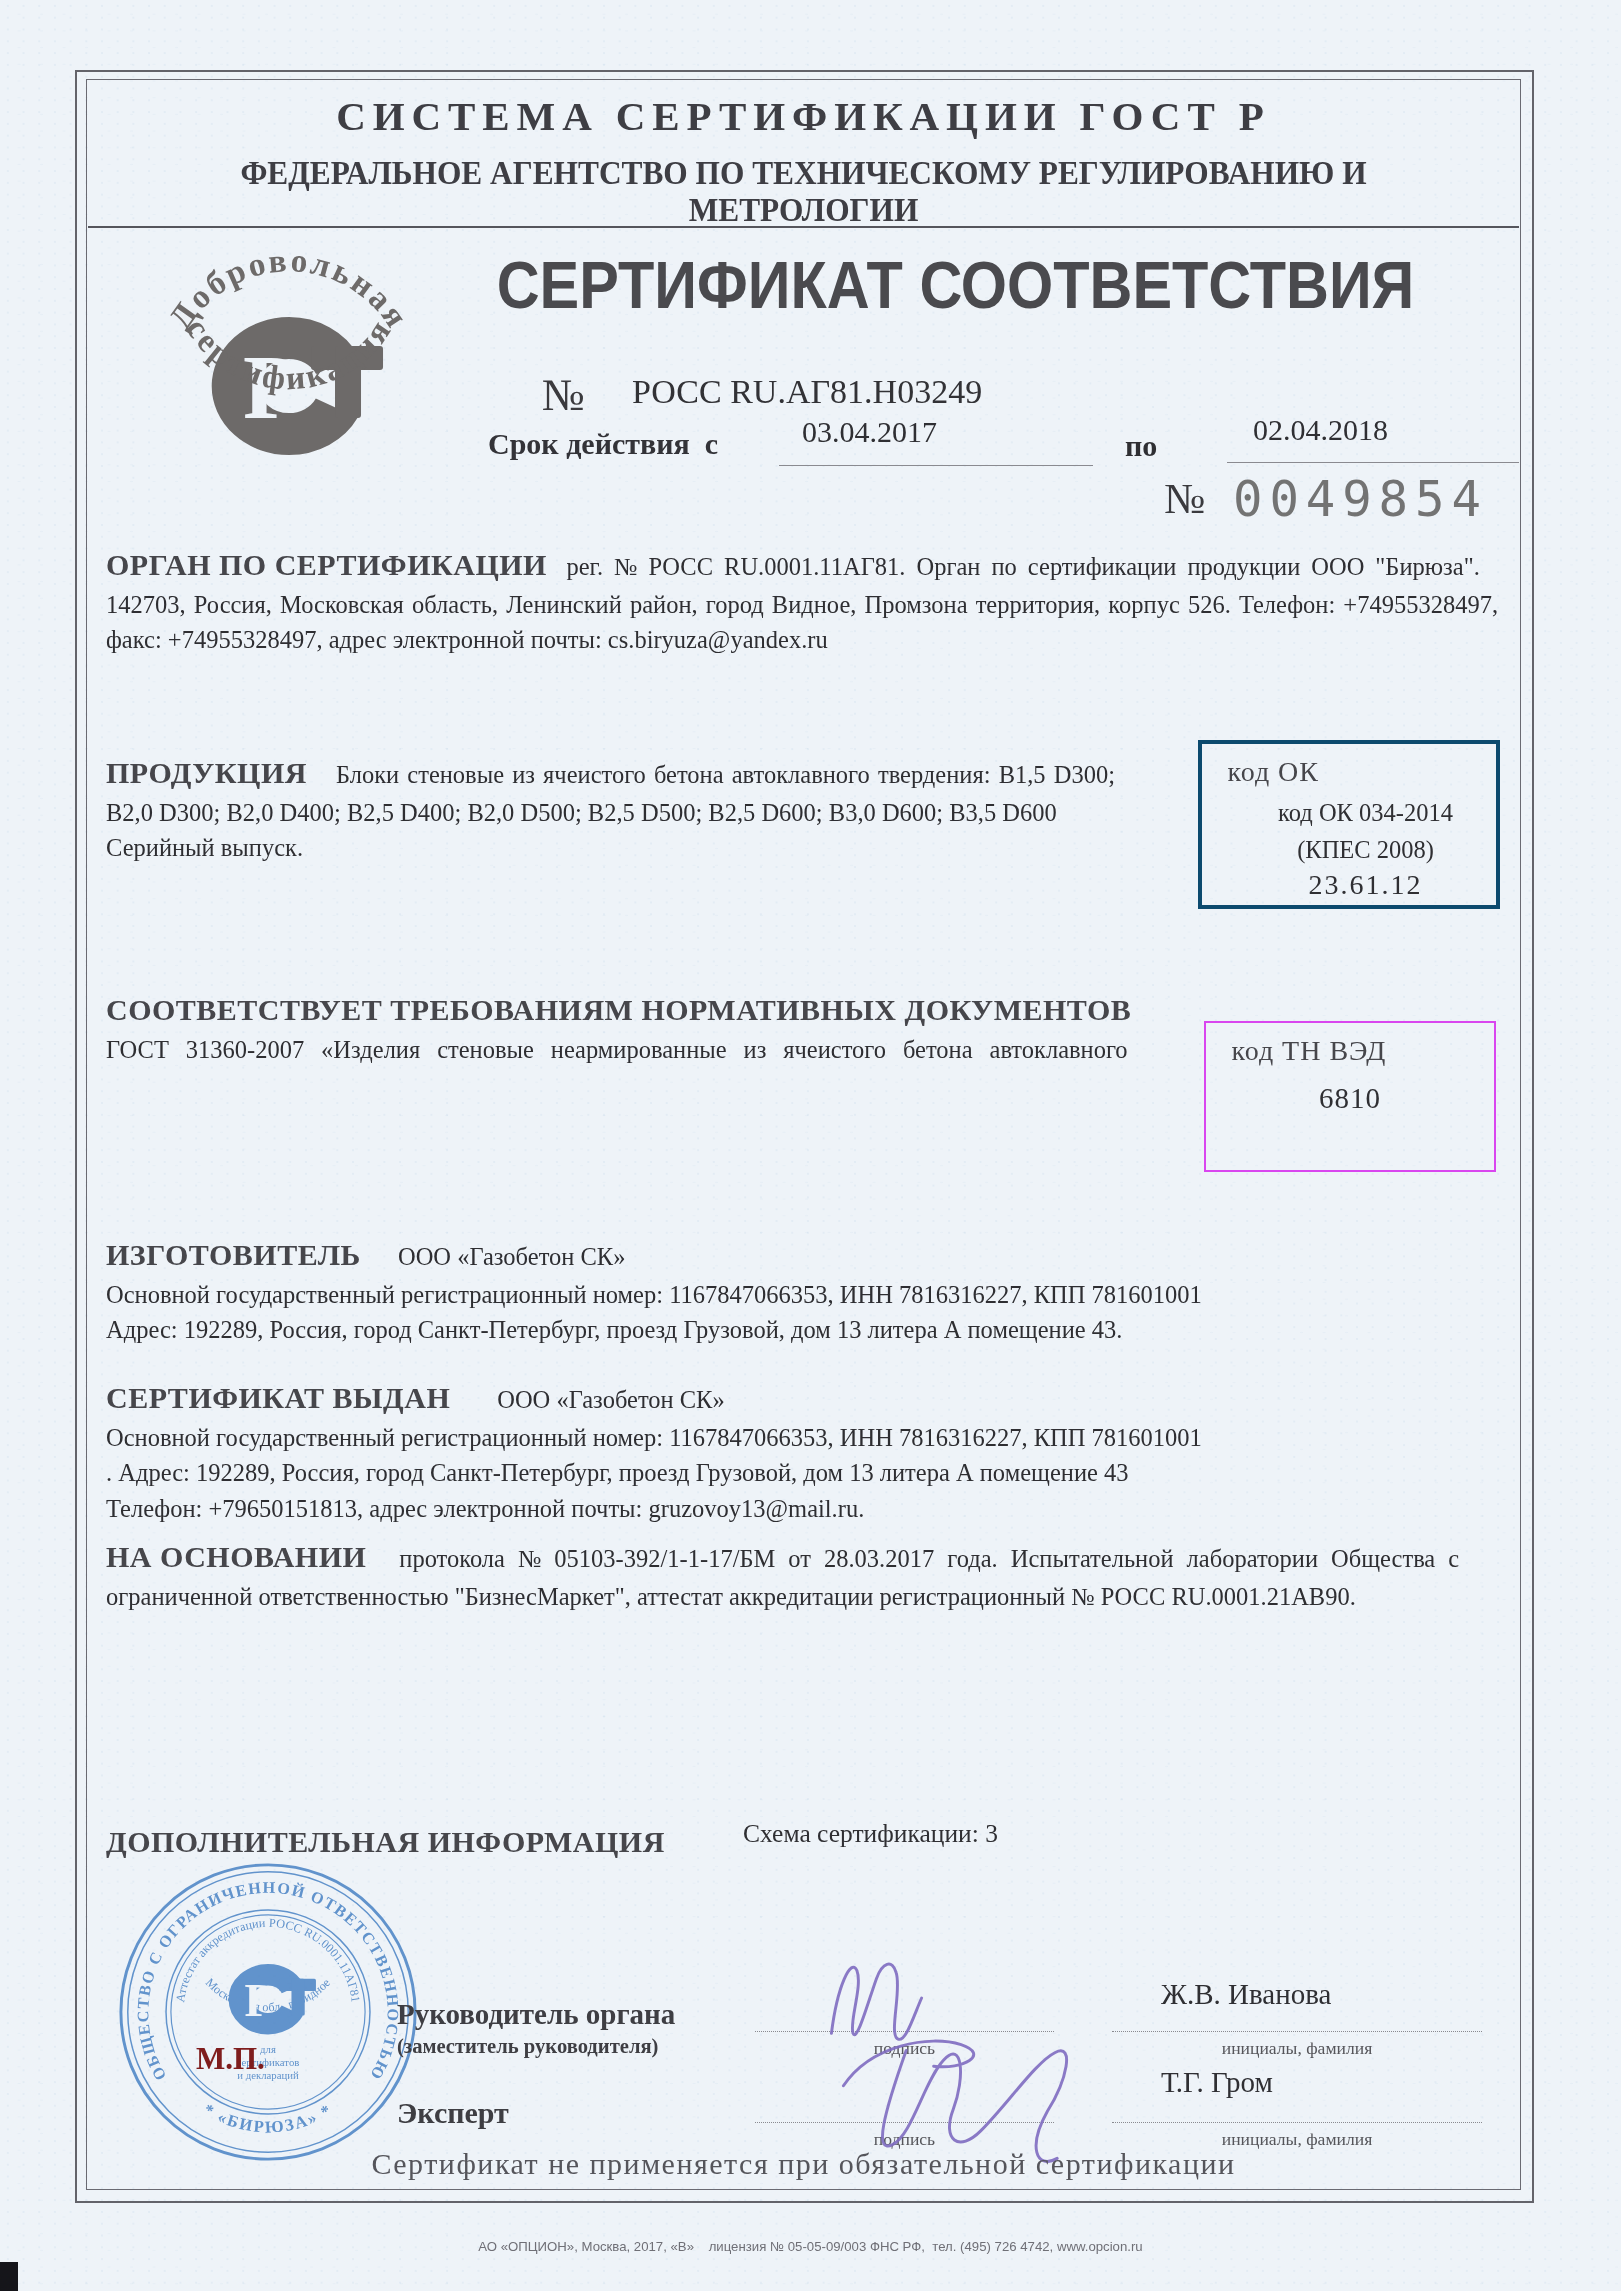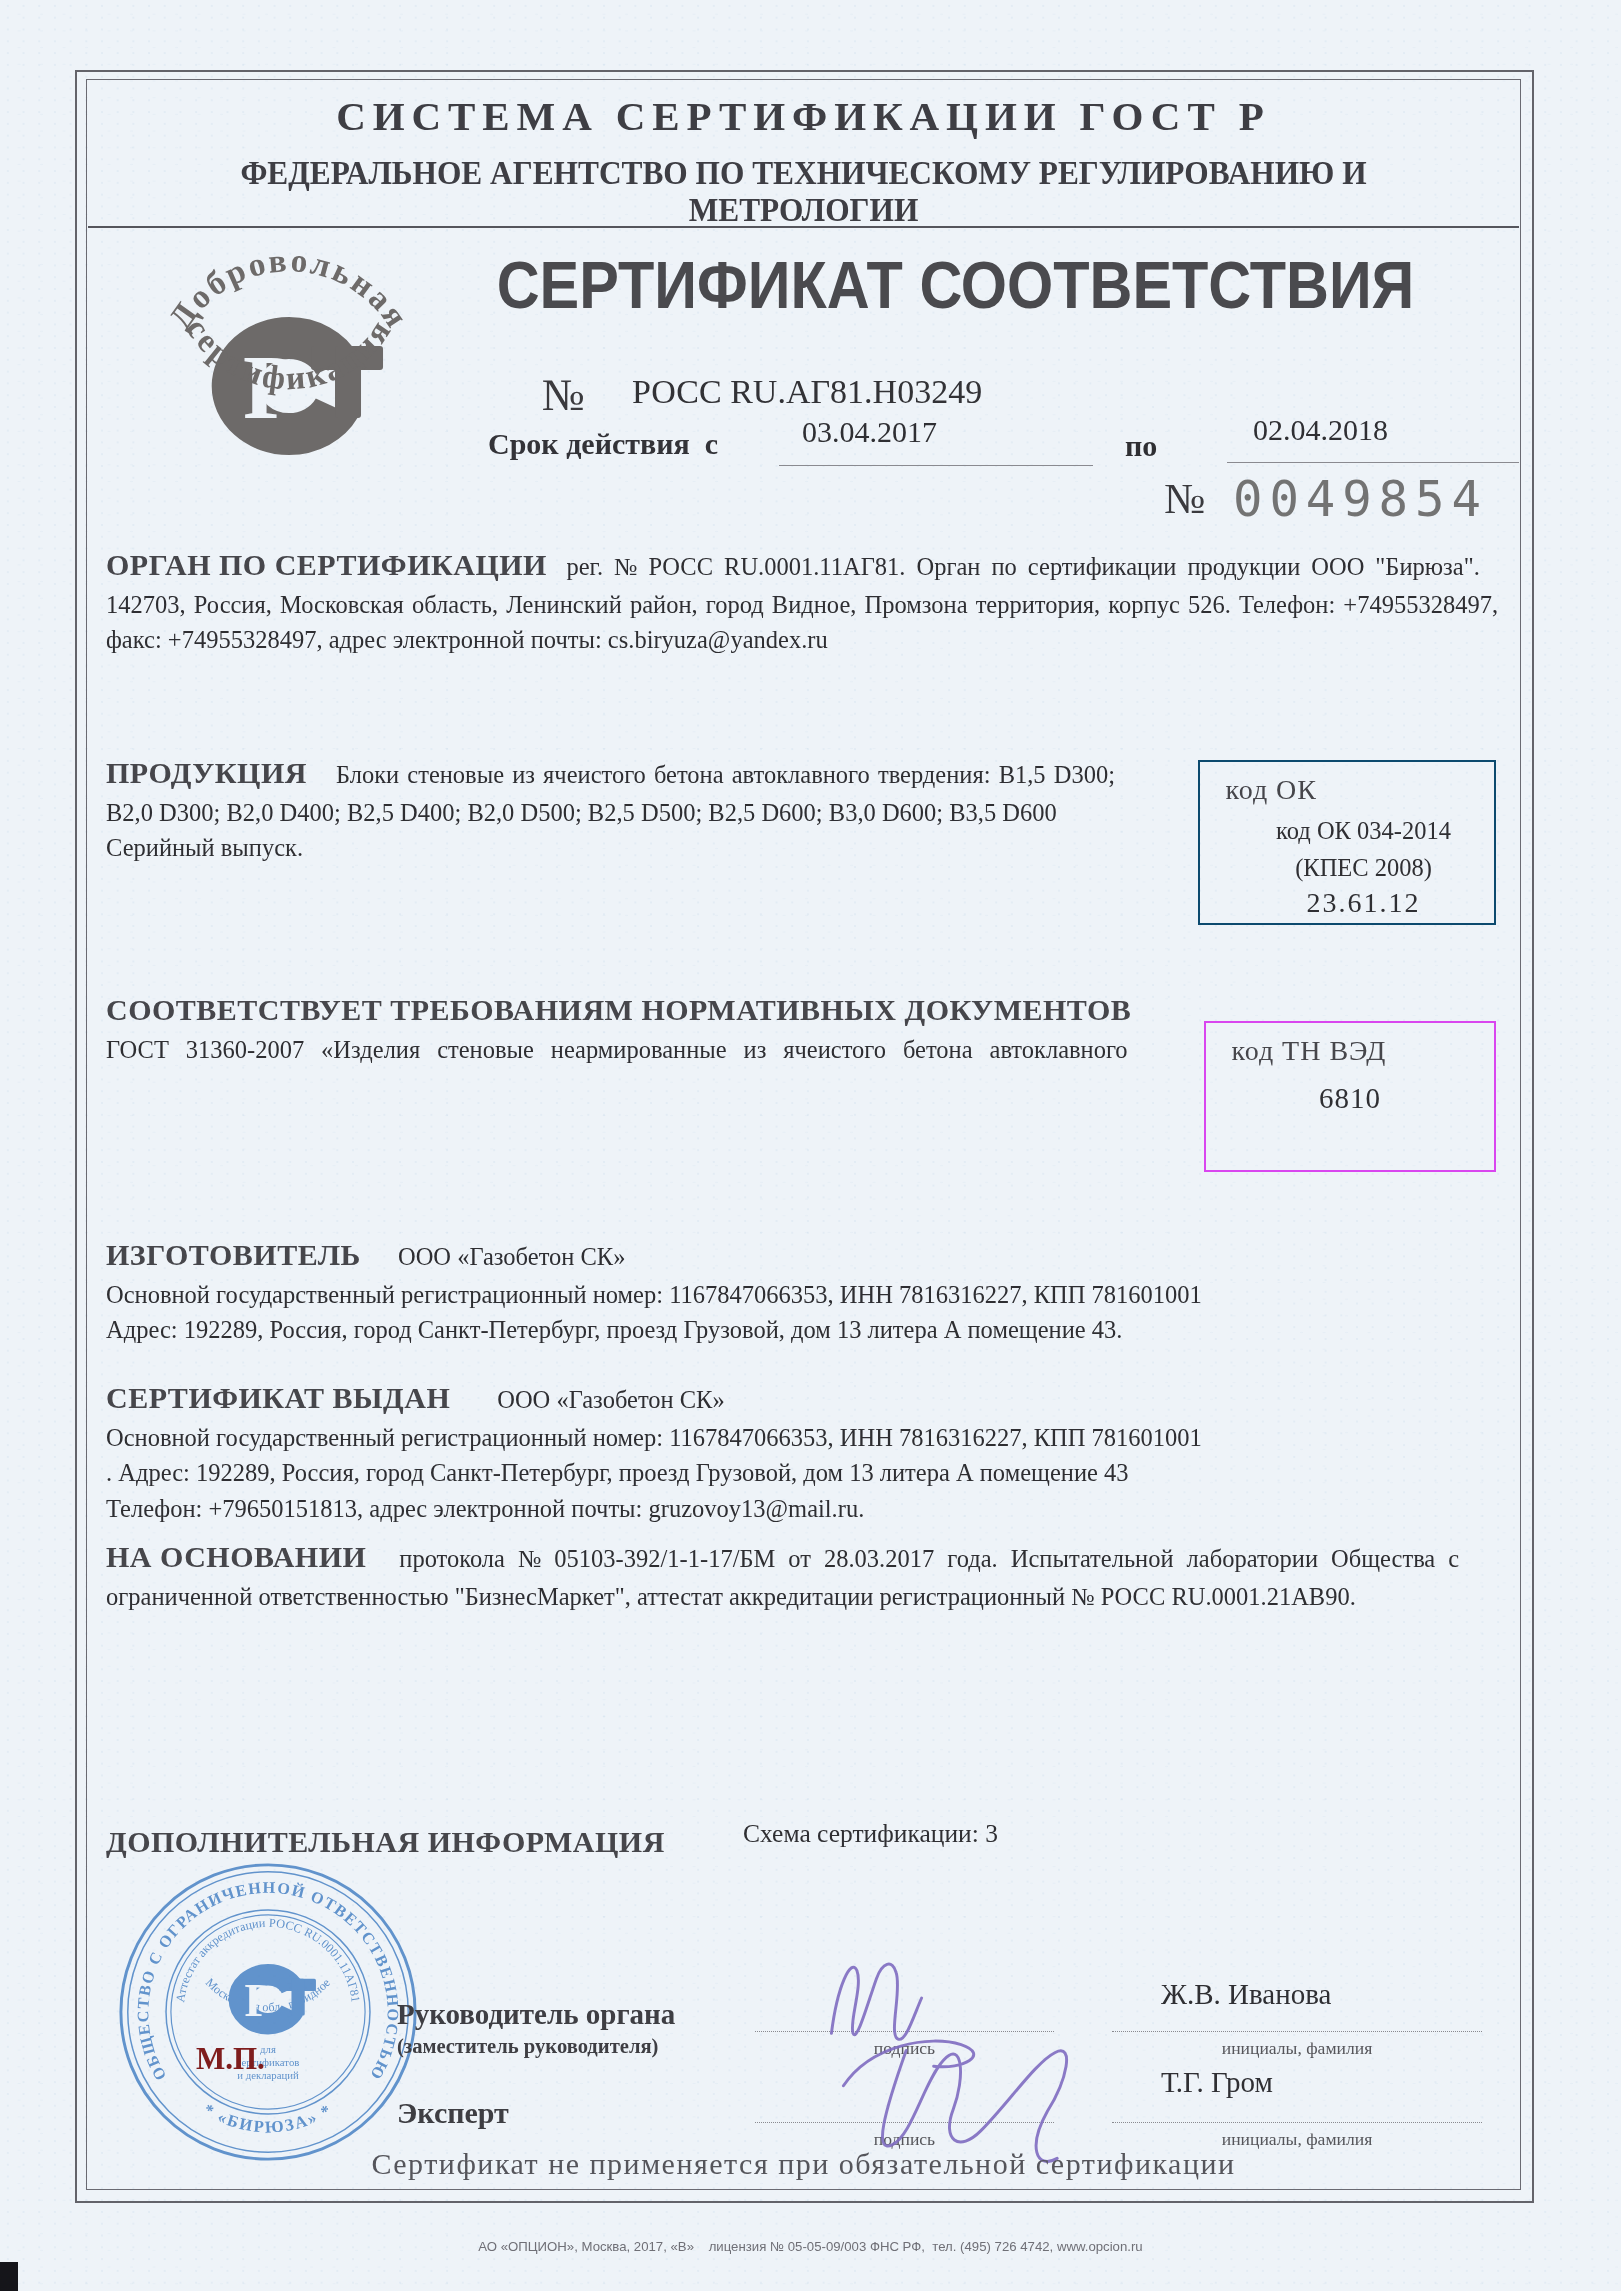--- a/index.html
+++ b/index.html
@@ -46,21 +46,21 @@
   .ws5{word-spacing:4.9px;} .ws2{word-spacing:2px;} .ws11{word-spacing:10.8px;} .ws7{word-spacing:6.9px;}
   .product-para{left:106px;top:751px;width:1103px;}
   .conf-para{left:106px;top:988px;width:1411px;}
   .conf-lines{width:1086px;}
   .manu-para{left:106px;top:1233px;width:1407px;}
   .issued-para{left:106px;top:1376px;width:1411px;}
   .basis-para{left:106px;top:1535px;width:1413px;}
   .addl-head{left:106px;top:1825px;}
   .addl-value{left:743px;top:1819px;font-size:25.5px;}
   
-  .ok-box{left:1198px;top:760px;width:294px;height:161px;border:2px solid #0c4a6e;}
+  .ok-box{left:1198px;top:740px;width:294px;height:161px;border:4px solid #0c4a6e;}
   .box-label{position:absolute;left:25.5px;top:11.8px;font-size:28px;color:#46464b;letter-spacing:1px;}
   .ok-l1{position:absolute;left:39px;right:5.9px;top:55px;text-align:center;font-size:24.5px;}
   .ok-l2{position:absolute;left:39px;right:5.9px;top:92px;text-align:center;font-size:24.5px;}
   .ok-val{position:absolute;left:39px;right:5.9px;top:125px;text-align:center;font-size:28px;letter-spacing:2px;}
   .tnved-box{left:1204px;top:1021px;width:288px;height:147px;border:2px solid #d946ef;}
   .tnved-val{position:absolute;left:29px;right:29px;top:59px;text-align:center;font-size:29px;letter-spacing:1px;}
   
   .role1{left:397px;top:1998px;font-size:29px;font-weight:bold;color:#3e3e43;}
   .role2{left:397px;top:2035px;font-size:20.6px;font-weight:bold;color:#3e3e43;}
   .role3{left:397px;top:2096px;font-size:30px;font-weight:bold;color:#3e3e43;}

